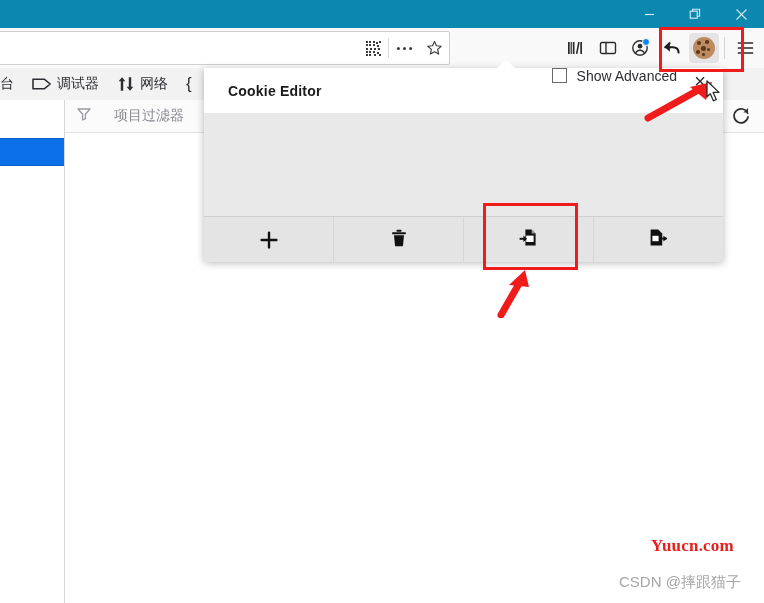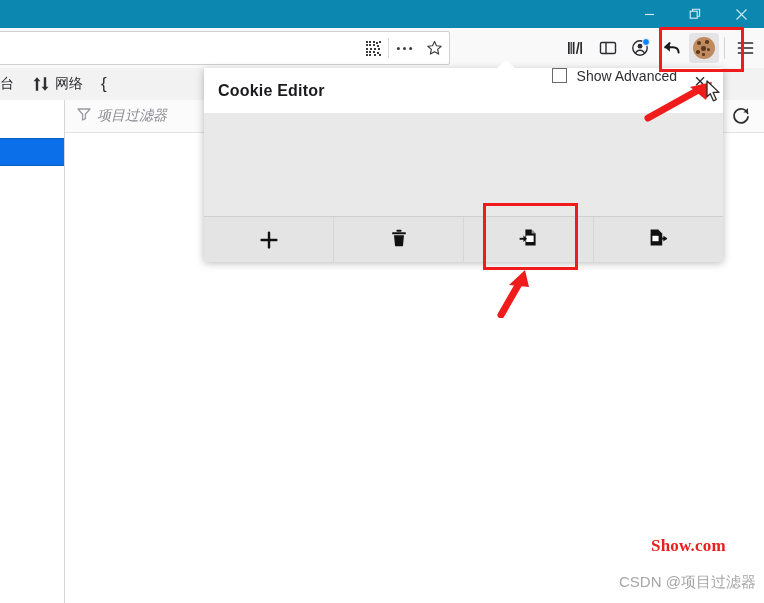--- a/index.html
+++ b/index.html
@@ -76,21 +76,21 @@
     position:absolute;left:0;top:38px;width:64px;height:26px;
     background:#0a6fe8;border-top:1px solid #0a5fc8;border-bottom:1px solid #0a5fc8;
   }
   .dt-main{
     position:absolute;left:65px;top:100px;width:699px;height:503px;background:#ffffff;
   }
   .dt-filterbar{
     position:absolute;left:0;top:0;width:699px;height:32px;
     background:#fbfbfc;border-bottom:1px solid #e3e3e5;display:flex;align-items:center;
   }
-  .filter-box{display:flex;align-items:center;gap:6px;padding-left:12px;font-style:italic;}
+  .filter-box{display:flex;align-items:center;gap:23px;padding-left:12px;}
   .filter-text{font-size:14px;color:#8a8a90;}
   .refresh-btn{
     position:absolute;right:10px;top:3px;width:26px;height:26px;
     display:flex;align-items:center;justify-content:center;color:#2f2f33;
   }
   .empty-msg{
     position:absolute;left:0;top:395px;width:699px;text-align:center;
     font-size:23px;color:#4a5560;letter-spacing:1px;
   }
   
@@ -102,21 +102,21 @@
   .popup-caret{
     position:absolute;left:496px;top:60px;width:0;height:0;
     border-left:10px solid transparent;border-right:10px solid transparent;
     border-bottom:9px solid #ffffff;z-index:6;
   }
   .popup-header{
     position:absolute;left:0;top:0;width:519px;height:45px;background:#ffffff;
     display:flex;align-items:center;
   }
   .popup-title{
-    font-size:16px;font-weight:bold;color:#1b1b1d;padding-left:14px;letter-spacing:.2px;
+    font-size:14px;font-weight:bold;color:#1b1b1d;padding-left:24px;letter-spacing:.2px;
   }
   .popup-header-right{
     position:absolute;right:10px;top:0;height:45px;display:flex;align-items:flex-start;gap:10px;
   }
   .chk{
     width:13px;height:13px;border:1.4px solid #6a6a6e;background:#fff;display:block;
   }
   .chk-label{font-size:14px;color:#2f2f33;}
   .popup-close{
     width:26px;height:26px;display:flex;align-items:center;justify-content:center;
@@ -267,20 +267,28 @@
     </div>
   </div>
 </div>
 
 <div class="dt-toolbar">
   <div class="dt-tab" style="padding-left:0;">
     <span>台</span>
   </div>
   <div class="dt-tab">
     <span class="glyph">
+      <svg width="20" height="14" viewBox="0 0 20 14">
+        <path d="M1 2.2h11.2L18.2 7l-6 4.8H1z" fill="none" stroke="#2f2f33" stroke-width="1.6" stroke-linejoin="round"></path>
+      </svg>
+    </span>
+    <span>调试器</span>
+  </div>
+  <div class="dt-tab">
+    <span class="glyph">
       <svg width="18" height="16" viewBox="0 0 18 16" fill="#2f2f33">
         <path d="M5 1.2l3.4 4H6.2v9.6H3.8V5.2H1.6z"></path>
         <path d="M13 14.8l-3.4-4h2.2V1.2h2.4v9.6h2.2z"></path>
       </svg>
     </span>
     <span>网络</span>
   </div>
   <div class="dt-tab" style="font-size:17px;">
     <span>{</span>
   </div>
@@ -371,14 +379,14 @@
 
 <svg class="ann-arrow" style="left:489px;top:268px;" width="50" height="50" viewBox="0 0 50 50">
   <path d="M12 47 L31 14" stroke="#f01b1b" stroke-width="7" stroke-linecap="round"></path>
   <path d="M36 2 L20 17 L40 19 Z" fill="#f01b1b"></path>
 </svg>
 
 <svg class="cursor-ovl" width="18" height="24" viewBox="0 0 18 24">
   <path d="M1 1l12 11.4H7.1l3.2 7.1-2.9 1.3-3.1-7.1-3.3 3z" fill="#fff" stroke="#2b2b2d" stroke-width="1.3" stroke-linejoin="round"></path>
 </svg>
 
-<div class="wm-red">Show.com</div>
-<div class="wm-gray">CSDN @项目过滤器</div>
+<div class="wm-red">Yuucn.com</div>
+<div class="wm-gray">CSDN @摔跟猫子</div>
 
 </body></html>

